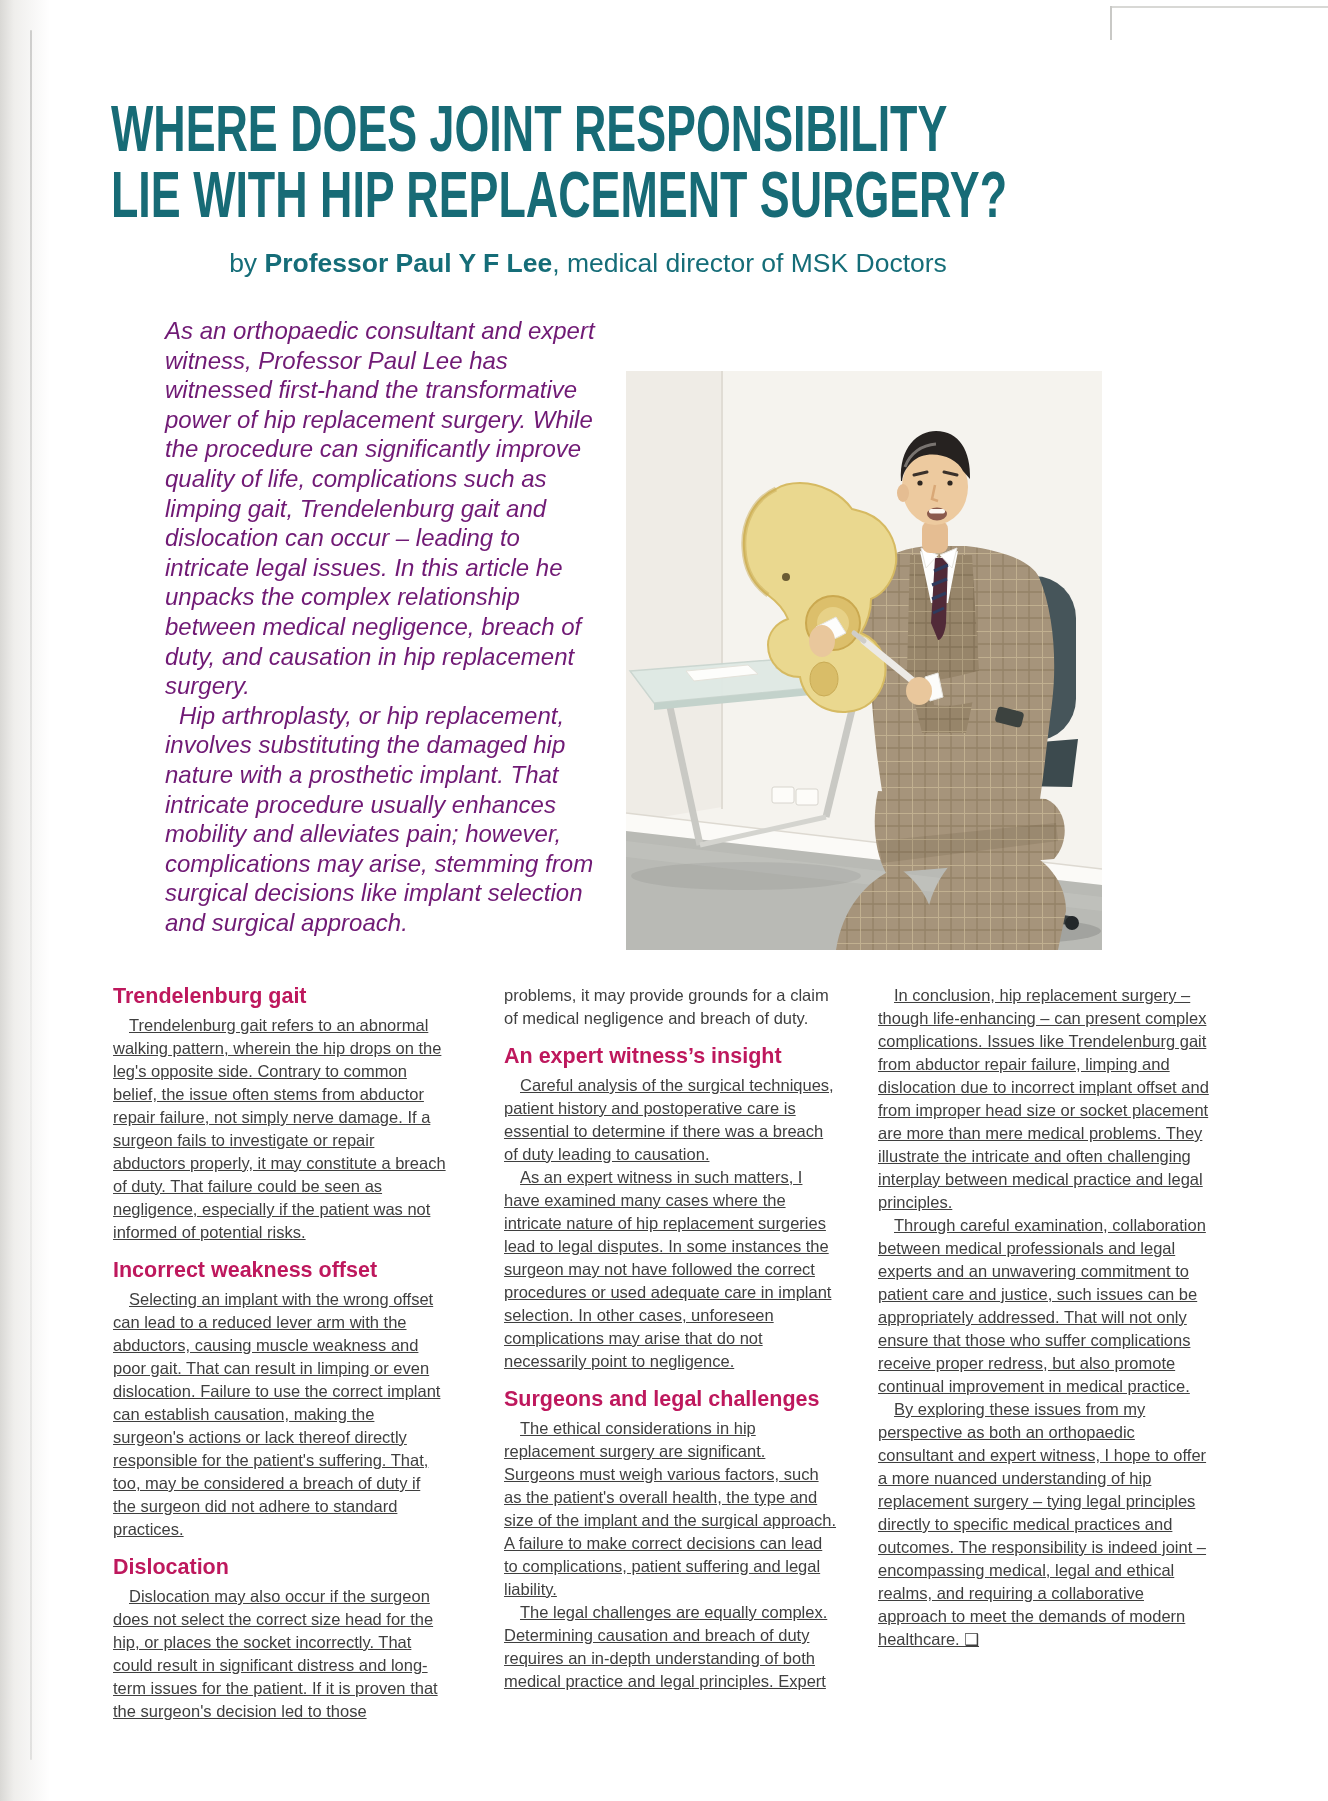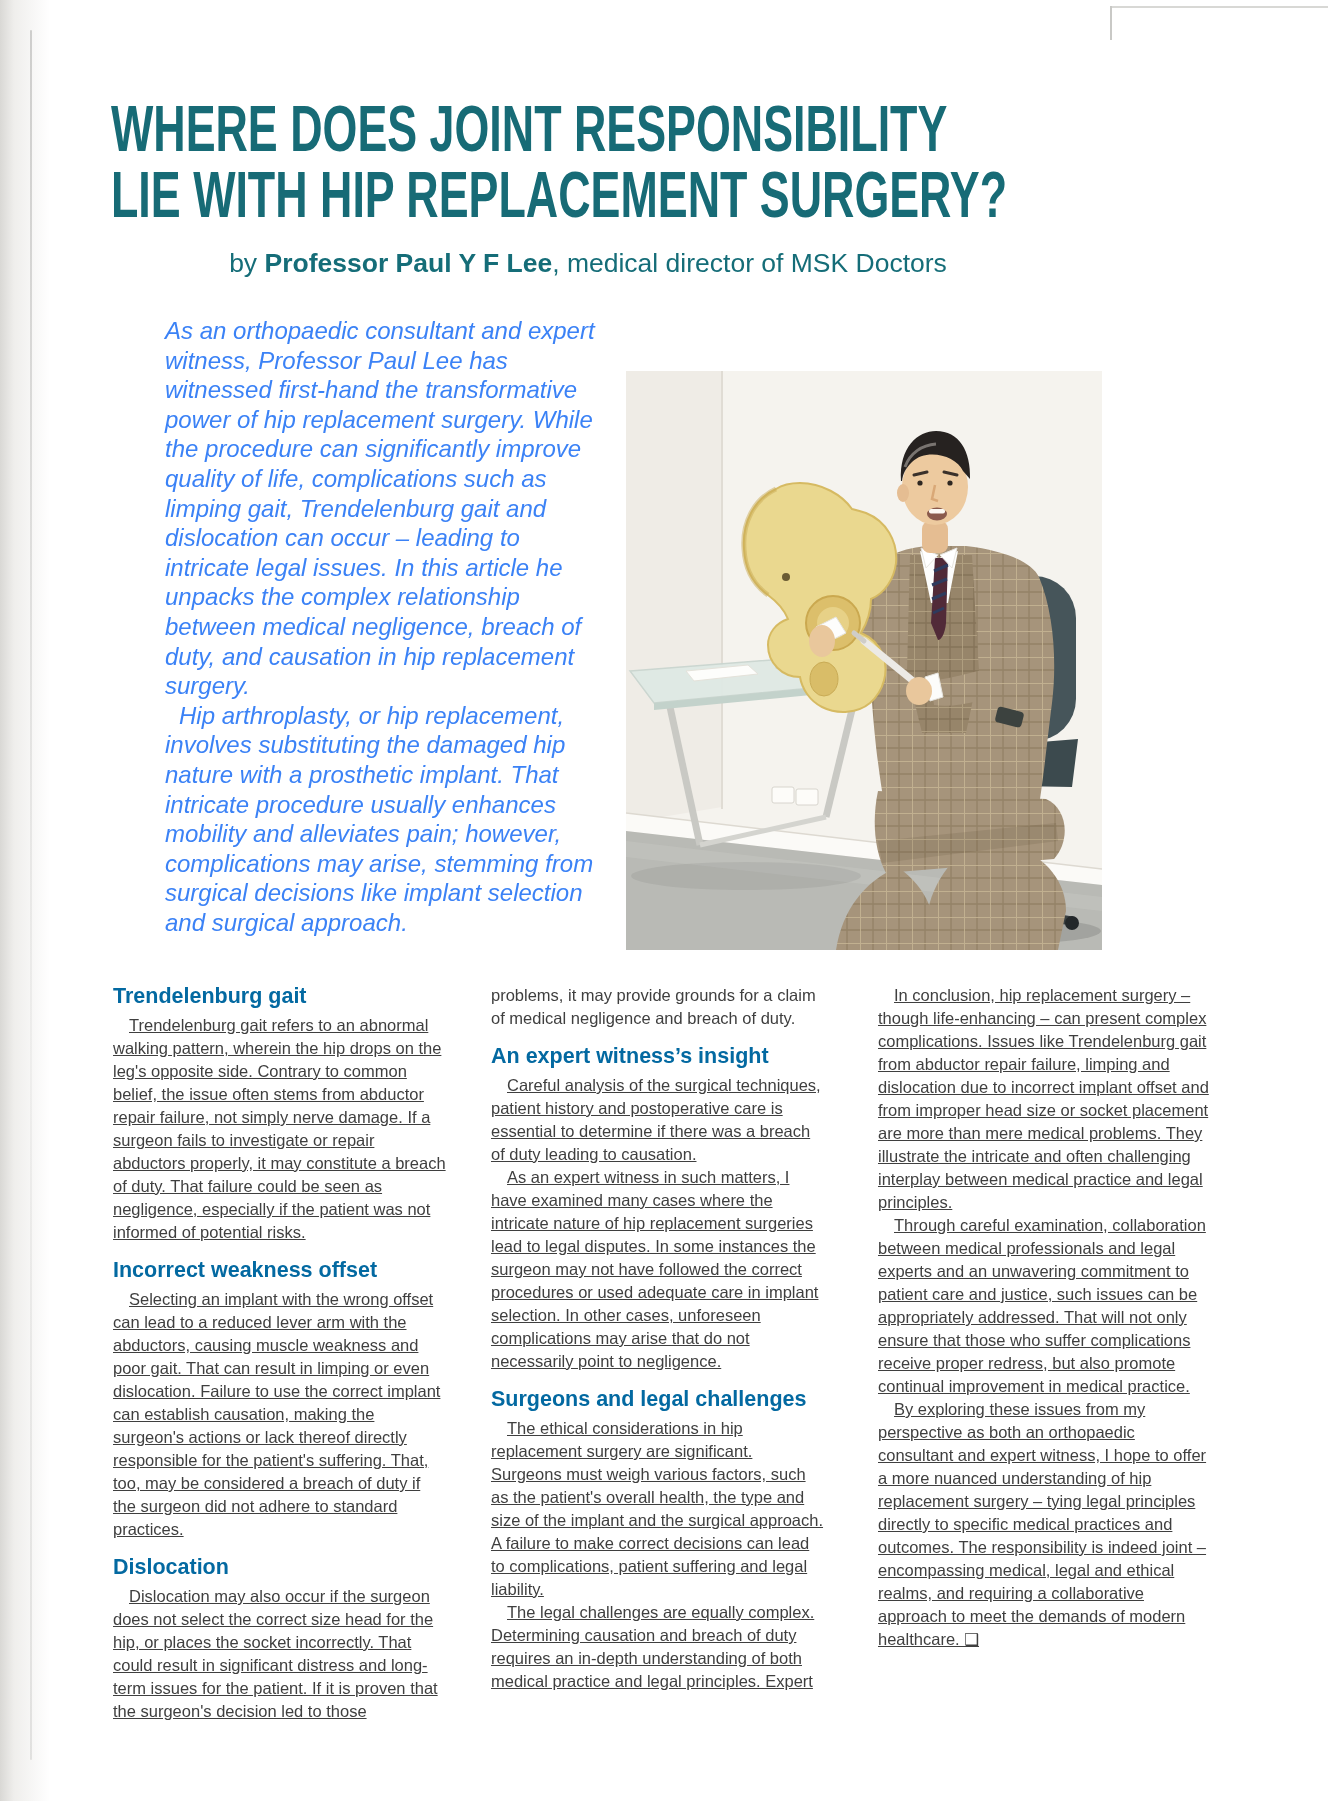--- a/index.html
+++ b/index.html
@@ -28,37 +28,37 @@
     letter-spacing:0px;
   }
   .byline{
     position:absolute;left:113px;top:248px;width:950px;text-align:center;
     font-size:26.5px;color:#156d78;
   }
   .byline .author{font-weight:bold;}
 
   .intro{
     position:absolute;left:165px;top:316px;width:438px;
-    font-style:italic;font-size:24px;line-height:29.6px;color:#3b82f6;
+    font-style:italic;font-size:24px;line-height:29.6px;color:#701a75;
   }
   .intro p{margin:0;}
   .intro p.indent{text-indent:14px;}
 
   .photo{
     position:absolute;left:626px;top:371px;width:476px;height:579px;
     background:#f5f3ee;overflow:hidden;
   }
   .photo svg{display:block;}
 
   .col{position:absolute;top:984px;color:#3f3f3f;font-size:16.5px;line-height:23px;}
   .col-1{left:113px;width:334px;}
-  .col-2{left:491px;width:334px;}
+  .col-2{left:504px;width:334px;}
   .col-3{left:878px;width:336px;}
   .sub-heading{
-    color:#0369a1;font-weight:bold;font-size:21.5px;line-height:25px;
+    color:#be185d;font-weight:bold;font-size:21.5px;line-height:25px;
     margin:14px 0 5px 0;
   }
   .col .sub-heading:first-child{margin-top:0;}
   .body-para{margin:0;}
   .body-para.indent{text-indent:16px;text-decoration:underline;}
 </style>
 </head>
 <body>
 
 <div class="edge-left"></div>

